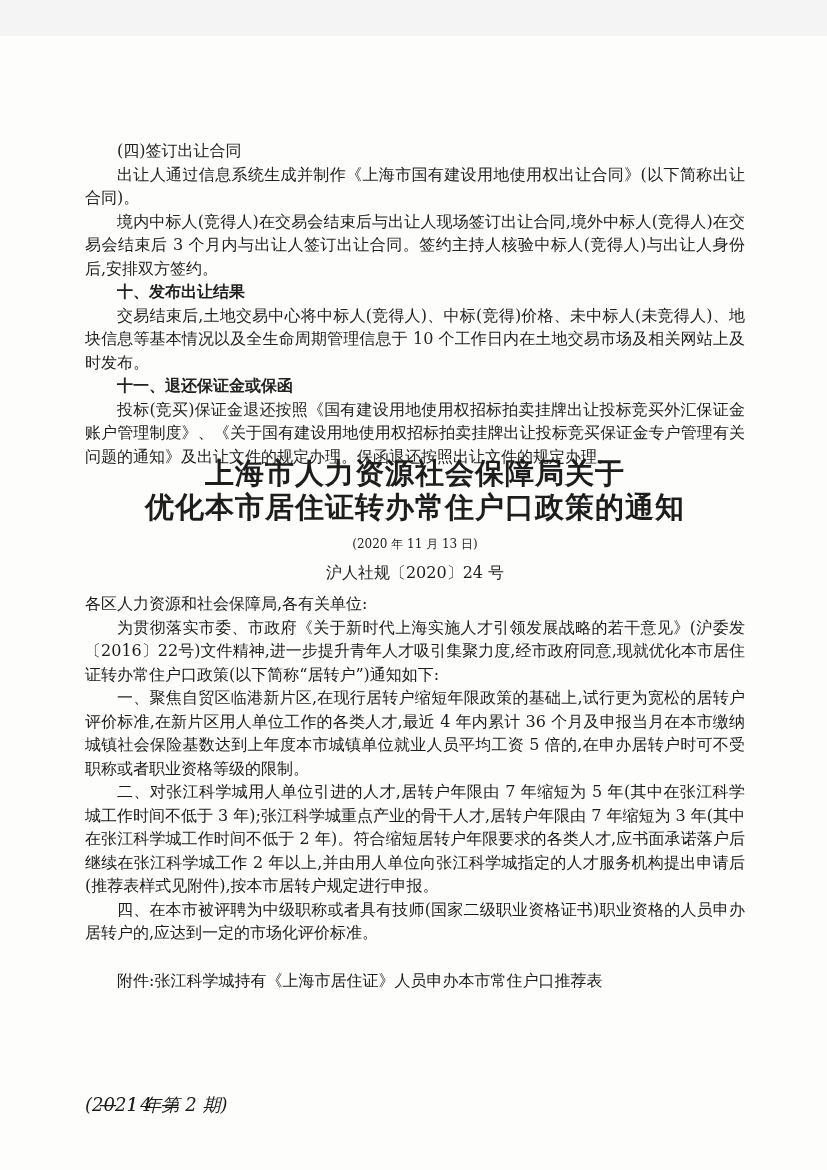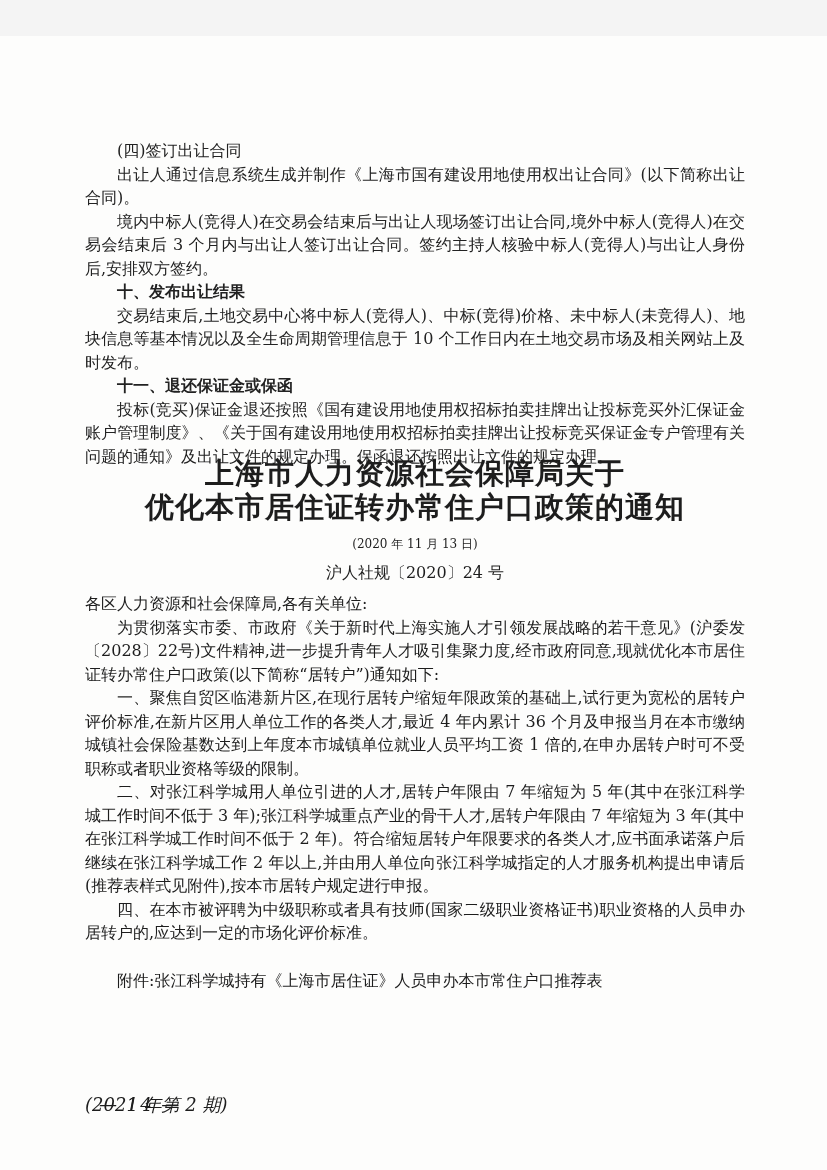--- a/index.html
+++ b/index.html
@@ -65,22 +65,22 @@
     <h1 class="notice-title">
       <span class="title-line">上海市人力资源社会保障局关于</span>
       <span class="title-line">优化本市居住证转办常住户口政策的通知</span>
     </h1>
     <div class="notice-date">(2020 年 11 月 13 日)</div>
     <div class="notice-docnum">沪人社规〔2020〕24 号</div>
   </header>
 
   <section class="col body-text doc2">
     <p class="no-indent">各区人力资源和社会保障局,各有关单位:</p>
-    <p>为贯彻落实市委、市政府《关于新时代上海实施人才引领发展战略的若干意见》(沪委发〔2028〕22号)文件精神,进一步提升青年人才吸引集聚力度,经市政府同意,现就优化本市居住证转办常住户口政策(以下简称“居转户”)通知如下:</p>
-    <p>一、聚焦自贸区临港新片区,在现行居转户缩短年限政策的基础上,试行更为宽松的居转户评价标准,在新片区用人单位工作的各类人才,最近 4 年内累计 36 个月及申报当月在本市缴纳城镇社会保险基数达到上年度本市城镇单位就业人员平均工资 1 倍的,在申办居转户时可不受职称或者职业资格等级的限制。</p>
+    <p>为贯彻落实市委、市政府《关于新时代上海实施人才引领发展战略的若干意见》(沪委发〔2016〕22号)文件精神,进一步提升青年人才吸引集聚力度,经市政府同意,现就优化本市居住证转办常住户口政策(以下简称“居转户”)通知如下:</p>
+    <p>一、聚焦自贸区临港新片区,在现行居转户缩短年限政策的基础上,试行更为宽松的居转户评价标准,在新片区用人单位工作的各类人才,最近 4 年内累计 36 个月及申报当月在本市缴纳城镇社会保险基数达到上年度本市城镇单位就业人员平均工资 5 倍的,在申办居转户时可不受职称或者职业资格等级的限制。</p>
     <p>二、对张江科学城用人单位引进的人才,居转户年限由 7 年缩短为 5 年(其中在张江科学城工作时间不低于 3 年);张江科学城重点产业的骨干人才,居转户年限由 7 年缩短为 3 年(其中在张江科学城工作时间不低于 2 年)。符合缩短居转户年限要求的各类人才,应书面承诺落户后继续在张江科学城工作 2 年以上,并由用人单位向张江科学城指定的人才服务机构提出申请后(推荐表样式见附件),按本市居转户规定进行申报。</p>
     <p>四、在本市被评聘为中级职称或者具有技师(国家二级职业资格证书)职业资格的人员申办居转户的,应达到一定的市场化评价标准。</p>
     <p class="attachment">附件:张江科学城持有《上海市居住证》人员申办本市常住户口推荐表</p>
   </section>
 
   <footer class="col page-footer">
     <span class="page-num">— 14 —</span>
     <span class="issue">(2021 年第 2 期)</span>
   </footer>
 

